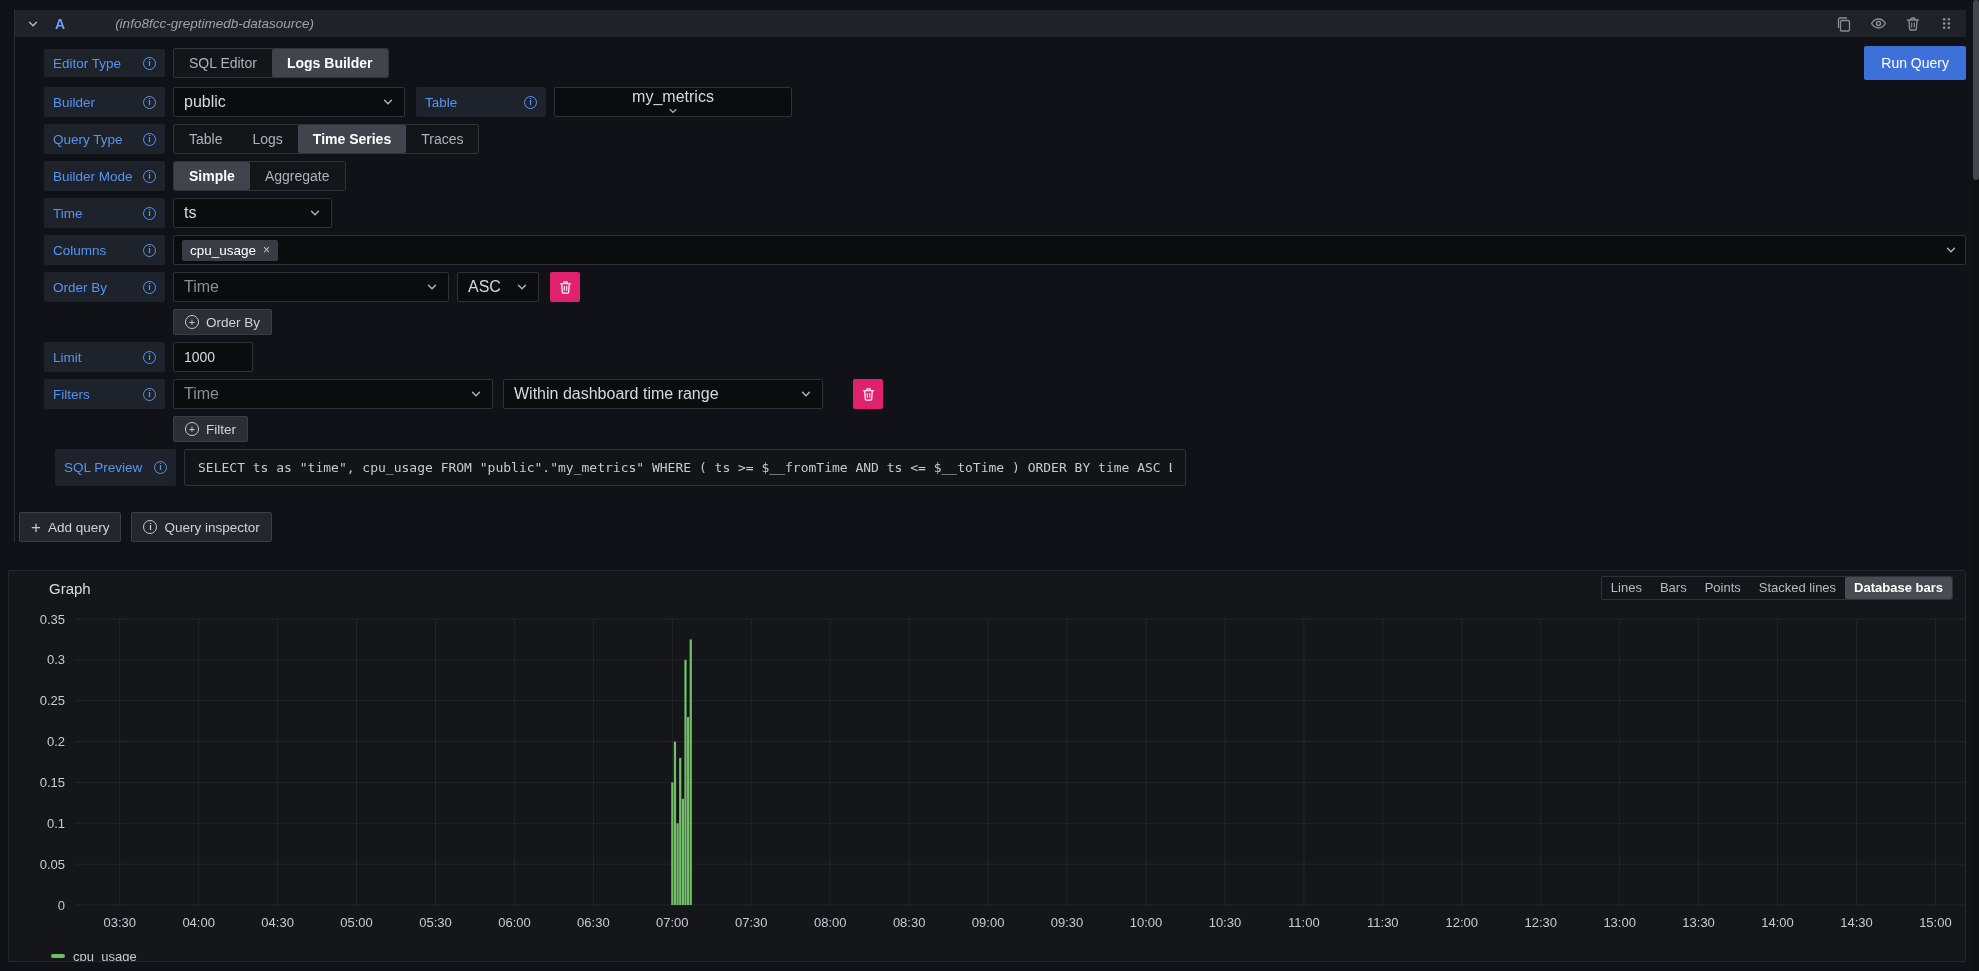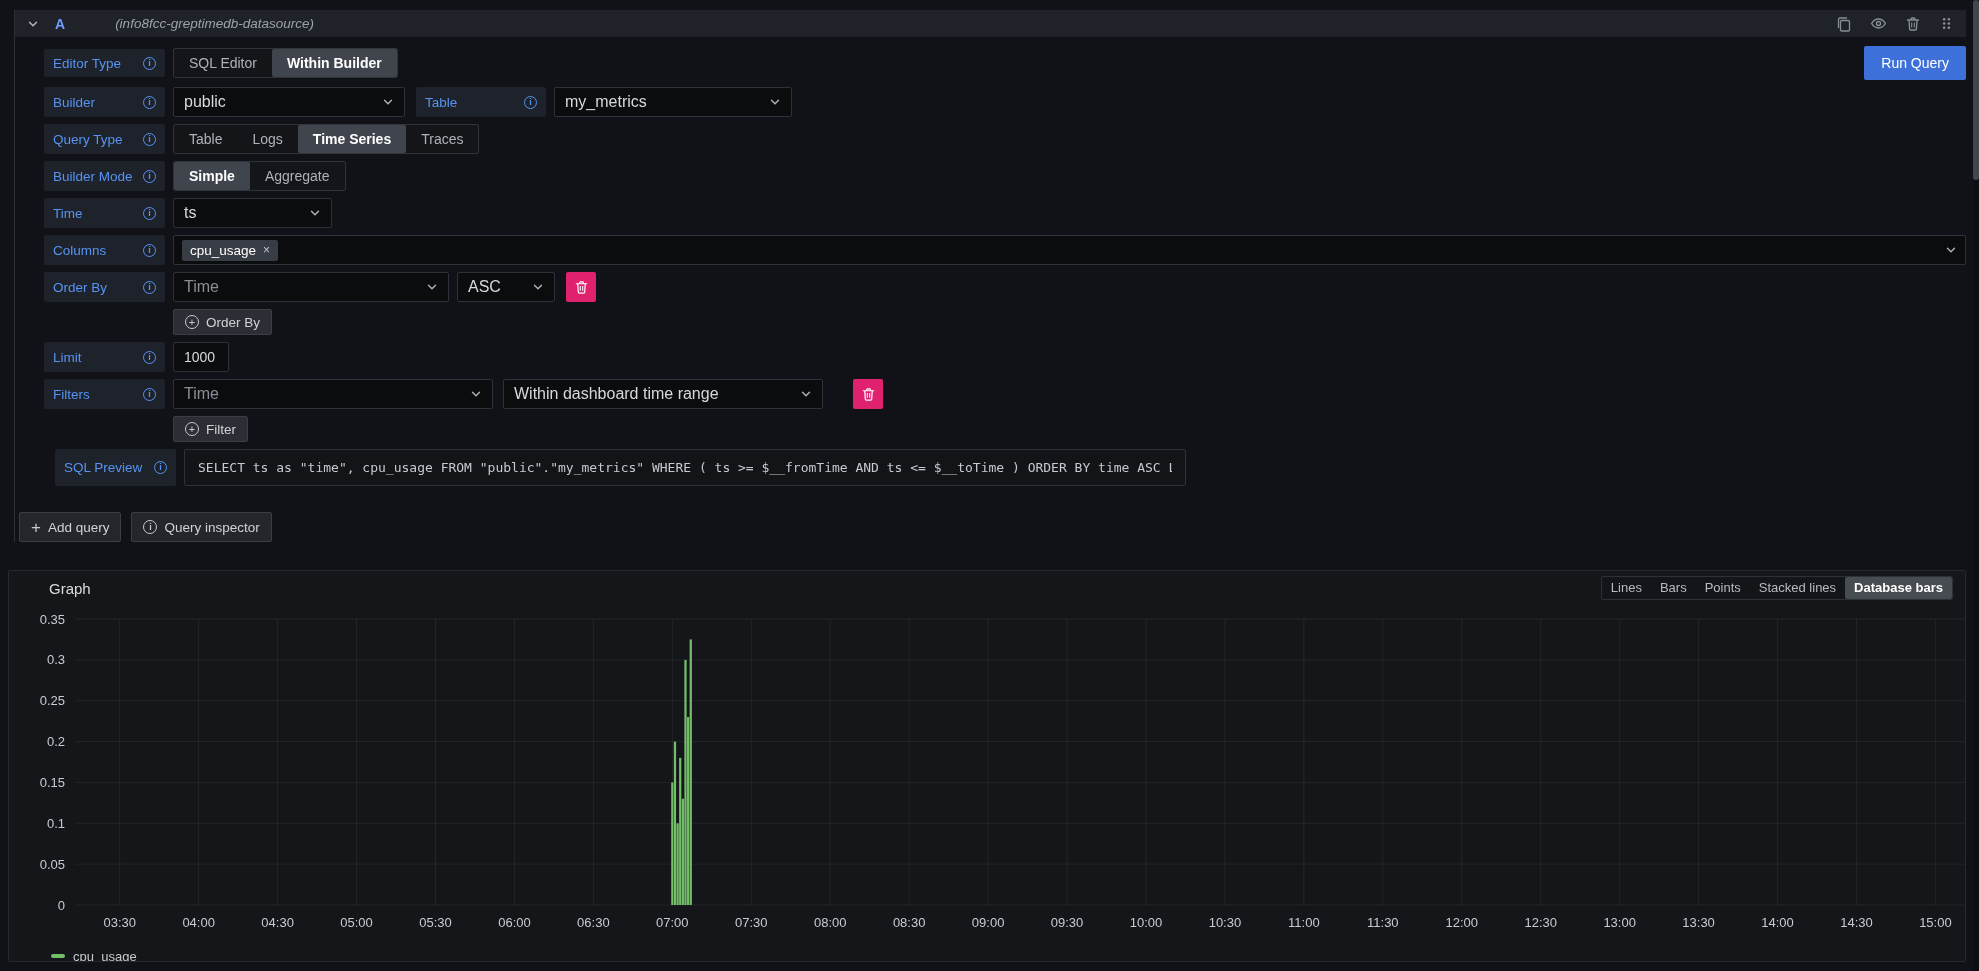--- a/index.html
+++ b/index.html
@@ -118,41 +118,41 @@
 
     <div class="query-body">
 
       <div class="frow" style="height:34px;">
         <div class="flabel" style="align-self:center;height:28px;">
           <span>Editor Type</span>
           <span class="i-icon">i</span>
         </div>
         <div class="seg-group" style="align-self:center;height:30px;">
           <button class="seg">SQL Editor</button>
-          <button class="seg selected">Within Builder</button>
+          <button class="seg selected">Logs Builder</button>
         </div>
         <button class="btn-primary">Run Query</button>
       </div>
 
       <div class="frow">
         <div class="flabel">
           <span>Builder</span>
           <span class="i-icon">i</span>
         </div>
         <div class="select" style="width:232px;">
           <span class="val">public</span>
           <svg class="icon" width="12" height="12" viewBox="0 0 12 12">
               <path d="M2.5 4.2 6 7.8l3.5-3.6" stroke="#aeb1b7" stroke-width="1.4" fill="none" stroke-linecap="round"></path>
             </svg>
         </div>
         <div class="flabel w130" style="margin-left:3px;">
           <span>Table</span>
           <span class="i-icon">i</span>
         </div>
-        <div class="select" style="width:238px;">
+        <div class="select" style="width:238px;flex-direction:column;">
           <span class="val">my_metrics</span>
           <svg class="icon" width="12" height="12" viewBox="0 0 12 12">
               <path d="M2.5 4.2 6 7.8l3.5-3.6" stroke="#aeb1b7" stroke-width="1.4" fill="none" stroke-linecap="round"></path>
             </svg>
         </div>
       </div>
 
       <div class="frow">
         <div class="flabel">
           <span>Query Type</span>
@@ -212,21 +212,21 @@
         <div class="flabel">
           <span>Order By</span>
           <span class="i-icon">i</span>
         </div>
         <div class="select" style="width:276px;">
           <span class="val placeholder">Time</span>
           <svg class="icon" width="12" height="12" viewBox="0 0 12 12">
               <path d="M2.5 4.2 6 7.8l3.5-3.6" stroke="#aeb1b7" stroke-width="1.4" fill="none" stroke-linecap="round"></path>
             </svg>
         </div>
-        <div class="select" style="width:98px;">
+        <div class="select" style="width:82px;">
           <span class="val">ASC</span>
           <svg class="icon" width="12" height="12" viewBox="0 0 12 12">
               <path d="M2.5 4.2 6 7.8l3.5-3.6" stroke="#aeb1b7" stroke-width="1.4" fill="none" stroke-linecap="round"></path>
             </svg>
         </div>
         <button class="btn-danger" style="margin-left:3px;">
           <svg class="icon" width="15" height="15" viewBox="0 0 16 16">
               <path d="M2.5 4h11" stroke="#fff" stroke-width="1.3" stroke-linecap="round"></path>
               <path d="M6 4V2.9A.9.9 0 0 1 6.9 2h2.2a.9.9 0 0 1 .9.9V4" stroke="#fff" stroke-width="1.3" fill="none"></path>
               <path d="M4 4l.6 9.1a1 1 0 0 0 1 .9h4.8a1 1 0 0 0 1-.9L12 4" stroke="#fff" stroke-width="1.3" fill="none"></path>
@@ -241,21 +241,21 @@
           <span class="plus-circle">+</span>
           <span>Order By</span>
         </button>
       </div>
 
       <div class="frow">
         <div class="flabel">
           <span>Limit</span>
           <span class="i-icon">i</span>
         </div>
-        <input class="input-box" style="width: 56px;" value="1000">
+        <input class="input-box" style="width: 80px;" value="1000">
       </div>
 
       <div class="frow">
         <div class="flabel">
           <span>Filters</span>
           <span class="i-icon">i</span>
         </div>
         <div class="select" style="width:320px;">
           <span class="val placeholder">Time</span>
           <svg class="icon" width="12" height="12" viewBox="0 0 12 12">

